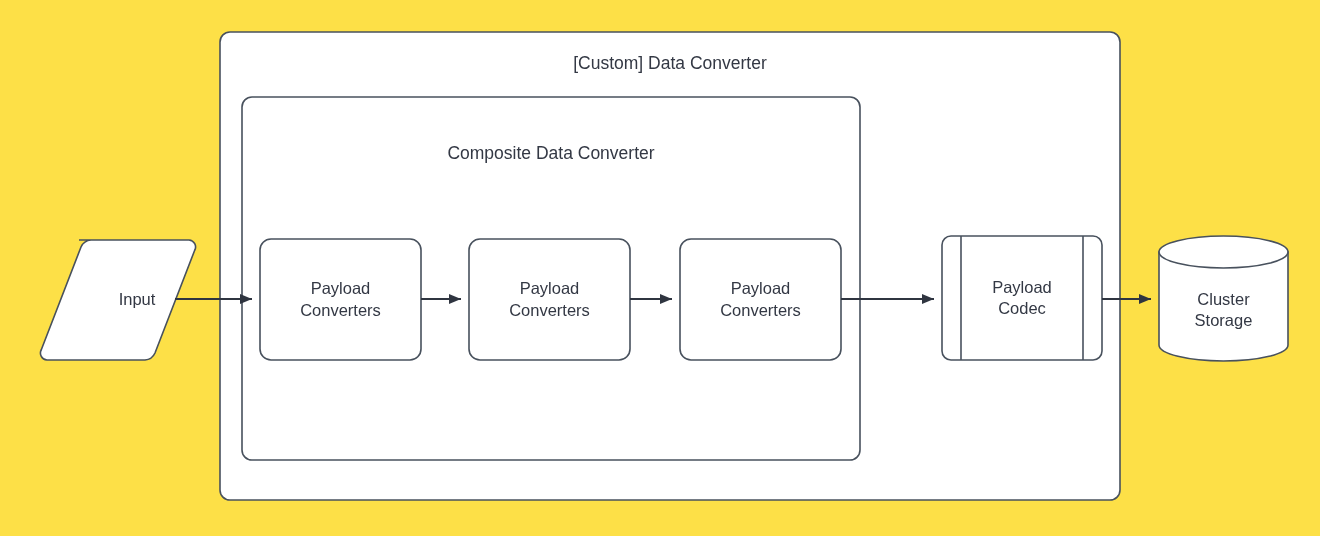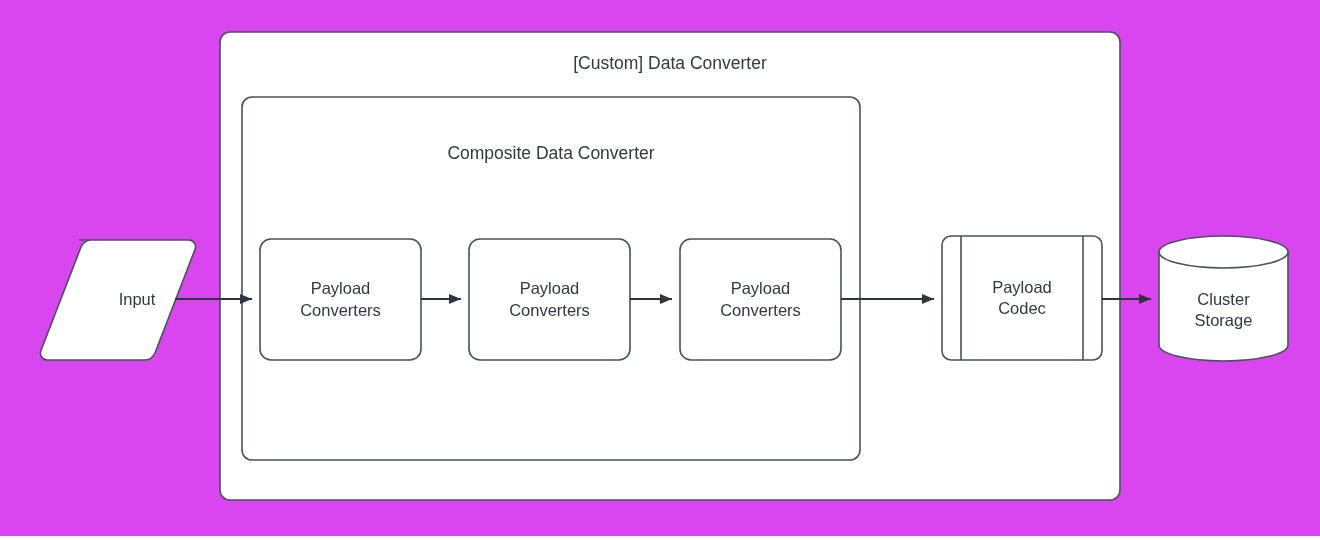--- a/index.html
+++ b/index.html
@@ -8,21 +8,21 @@
     background: #ffffff;
   }
   body {
     font-family: "Liberation Sans", sans-serif;
     color: #333844;
   }
   #canvas {
     position: relative;
     width: 1320px;
     height: 536px;
-    background: #d946ef;
+    background: #fde047;
     overflow: hidden;
   }
   svg.layer {
     position: absolute;
     top: 0;
     left: 0;
     width: 1320px;
     height: 540px;
   }
   .stroke {

